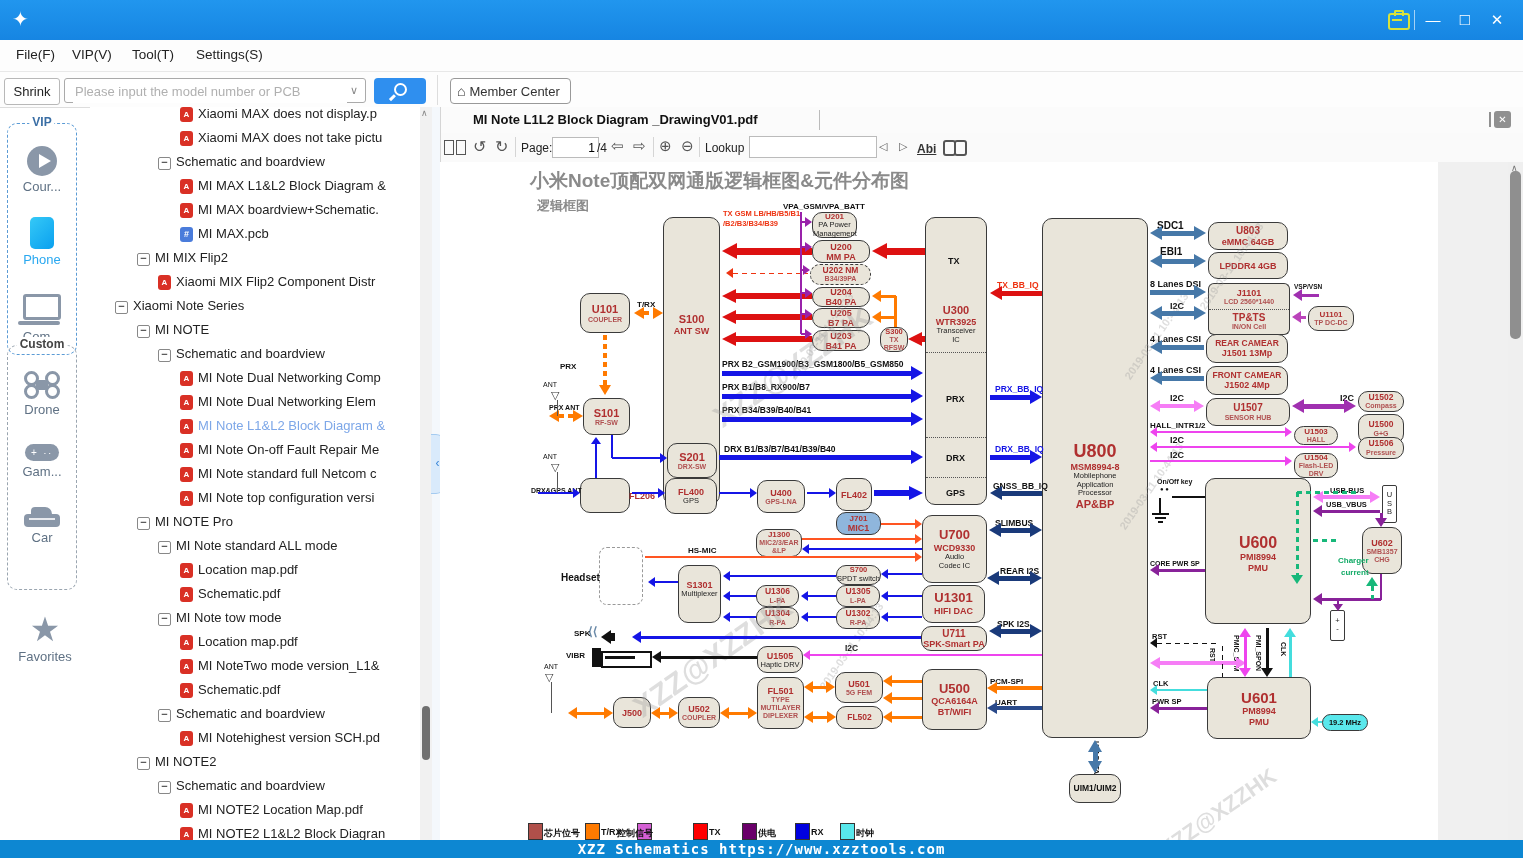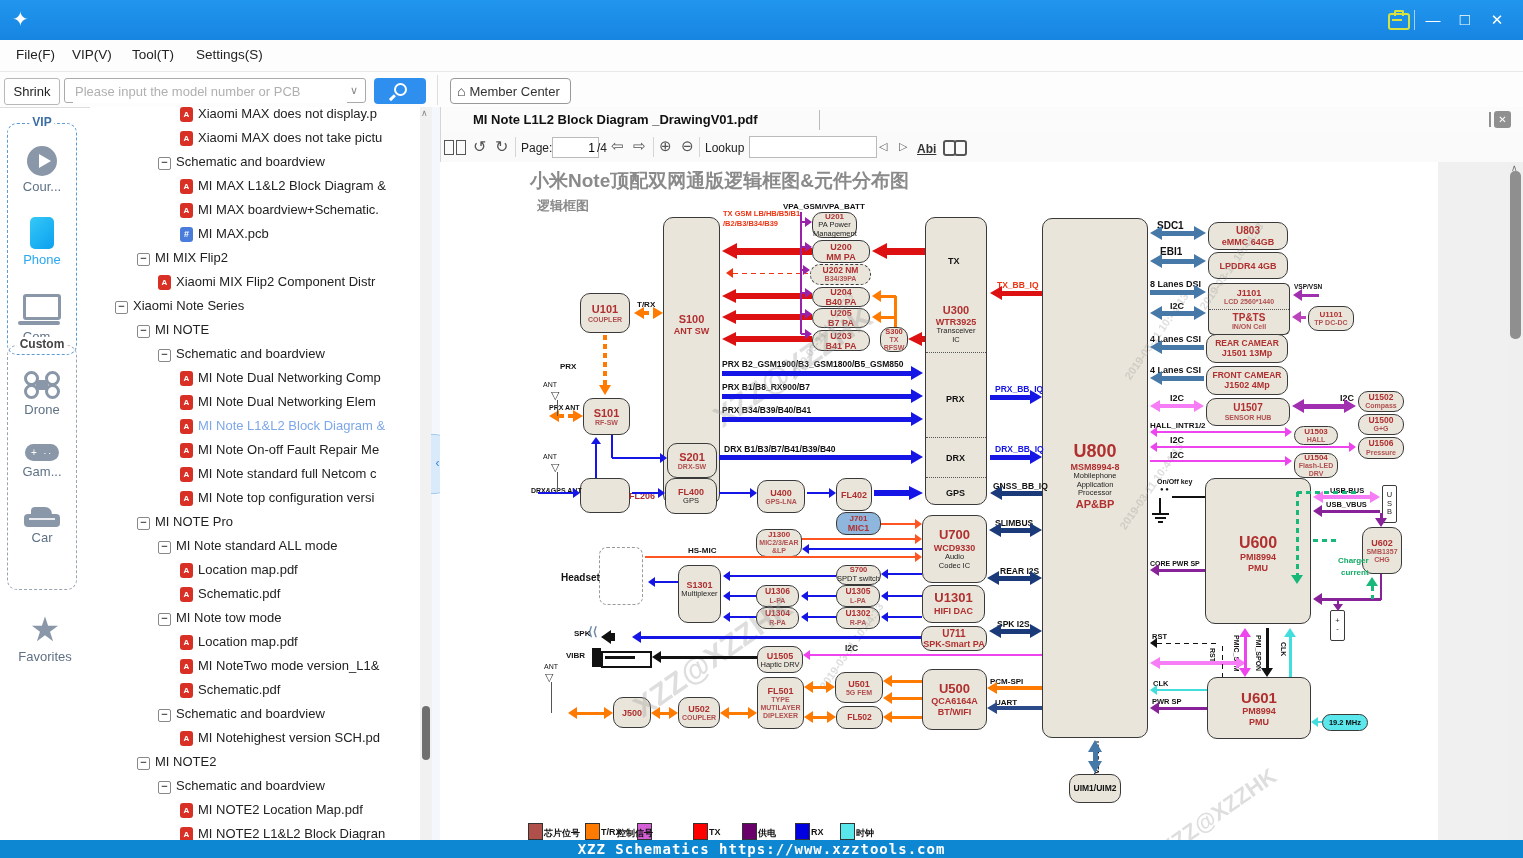--- a/index.html
+++ b/index.html
@@ -528,21 +528,21 @@
             <div class="bt" style="font-size: 10px;">U1507</div>
             <div class="s0">SENSOR HUB</div>
           </div>
         </div>
         <div class="blk " style="position: absolute; left: 1358px; top: 391px; width: 46px; height: 21px;">
           <div class="bin">
             <div class="bt" style="font-size: 8.5px;">U1502</div>
             <div class="s0">Compass</div>
           </div>
         </div>
-        <div class="blk " style="position: absolute; left: 1358px; top: 414px; width: 46px; height: 21px;">
+        <div class="blk " style="position: absolute; left: 1358px; top: 414px; width: 46px; height: 30px;">
           <div class="bin">
             <div class="bt" style="font-size: 8.5px;">U1500</div>
             <div class="s0">G+G</div>
           </div>
         </div>
         <div class="blk " style="position: absolute; left: 1358px; top: 437px; width: 46px; height: 22px;">
           <div class="bin">
             <div class="bt" style="font-size: 8.5px;">U1506</div>
             <div class="s0">Pressure</div>
           </div>

